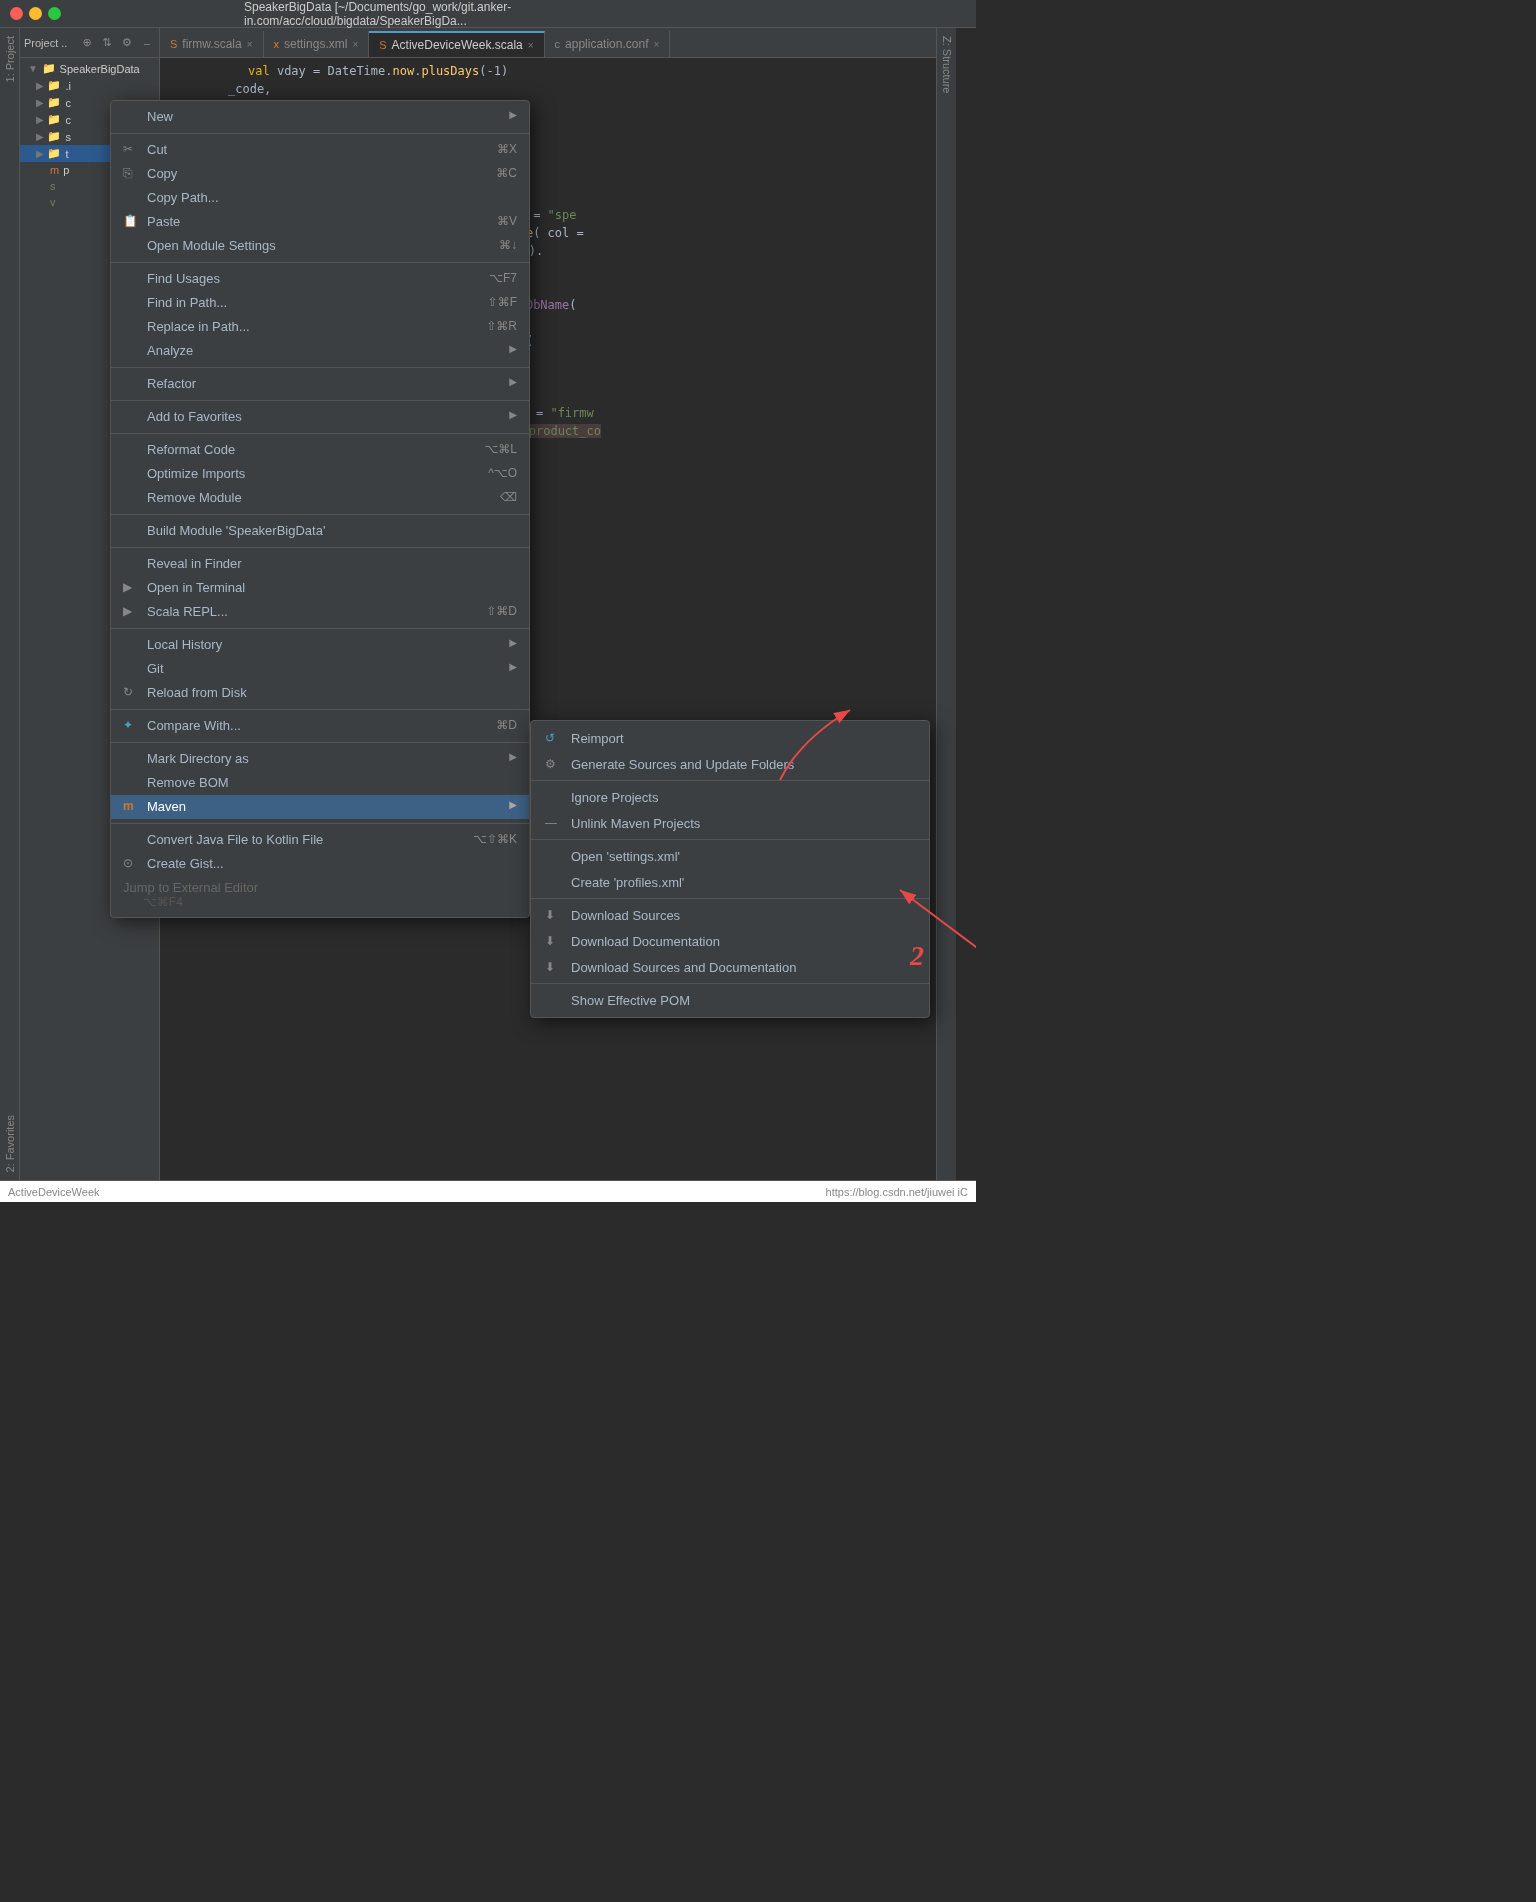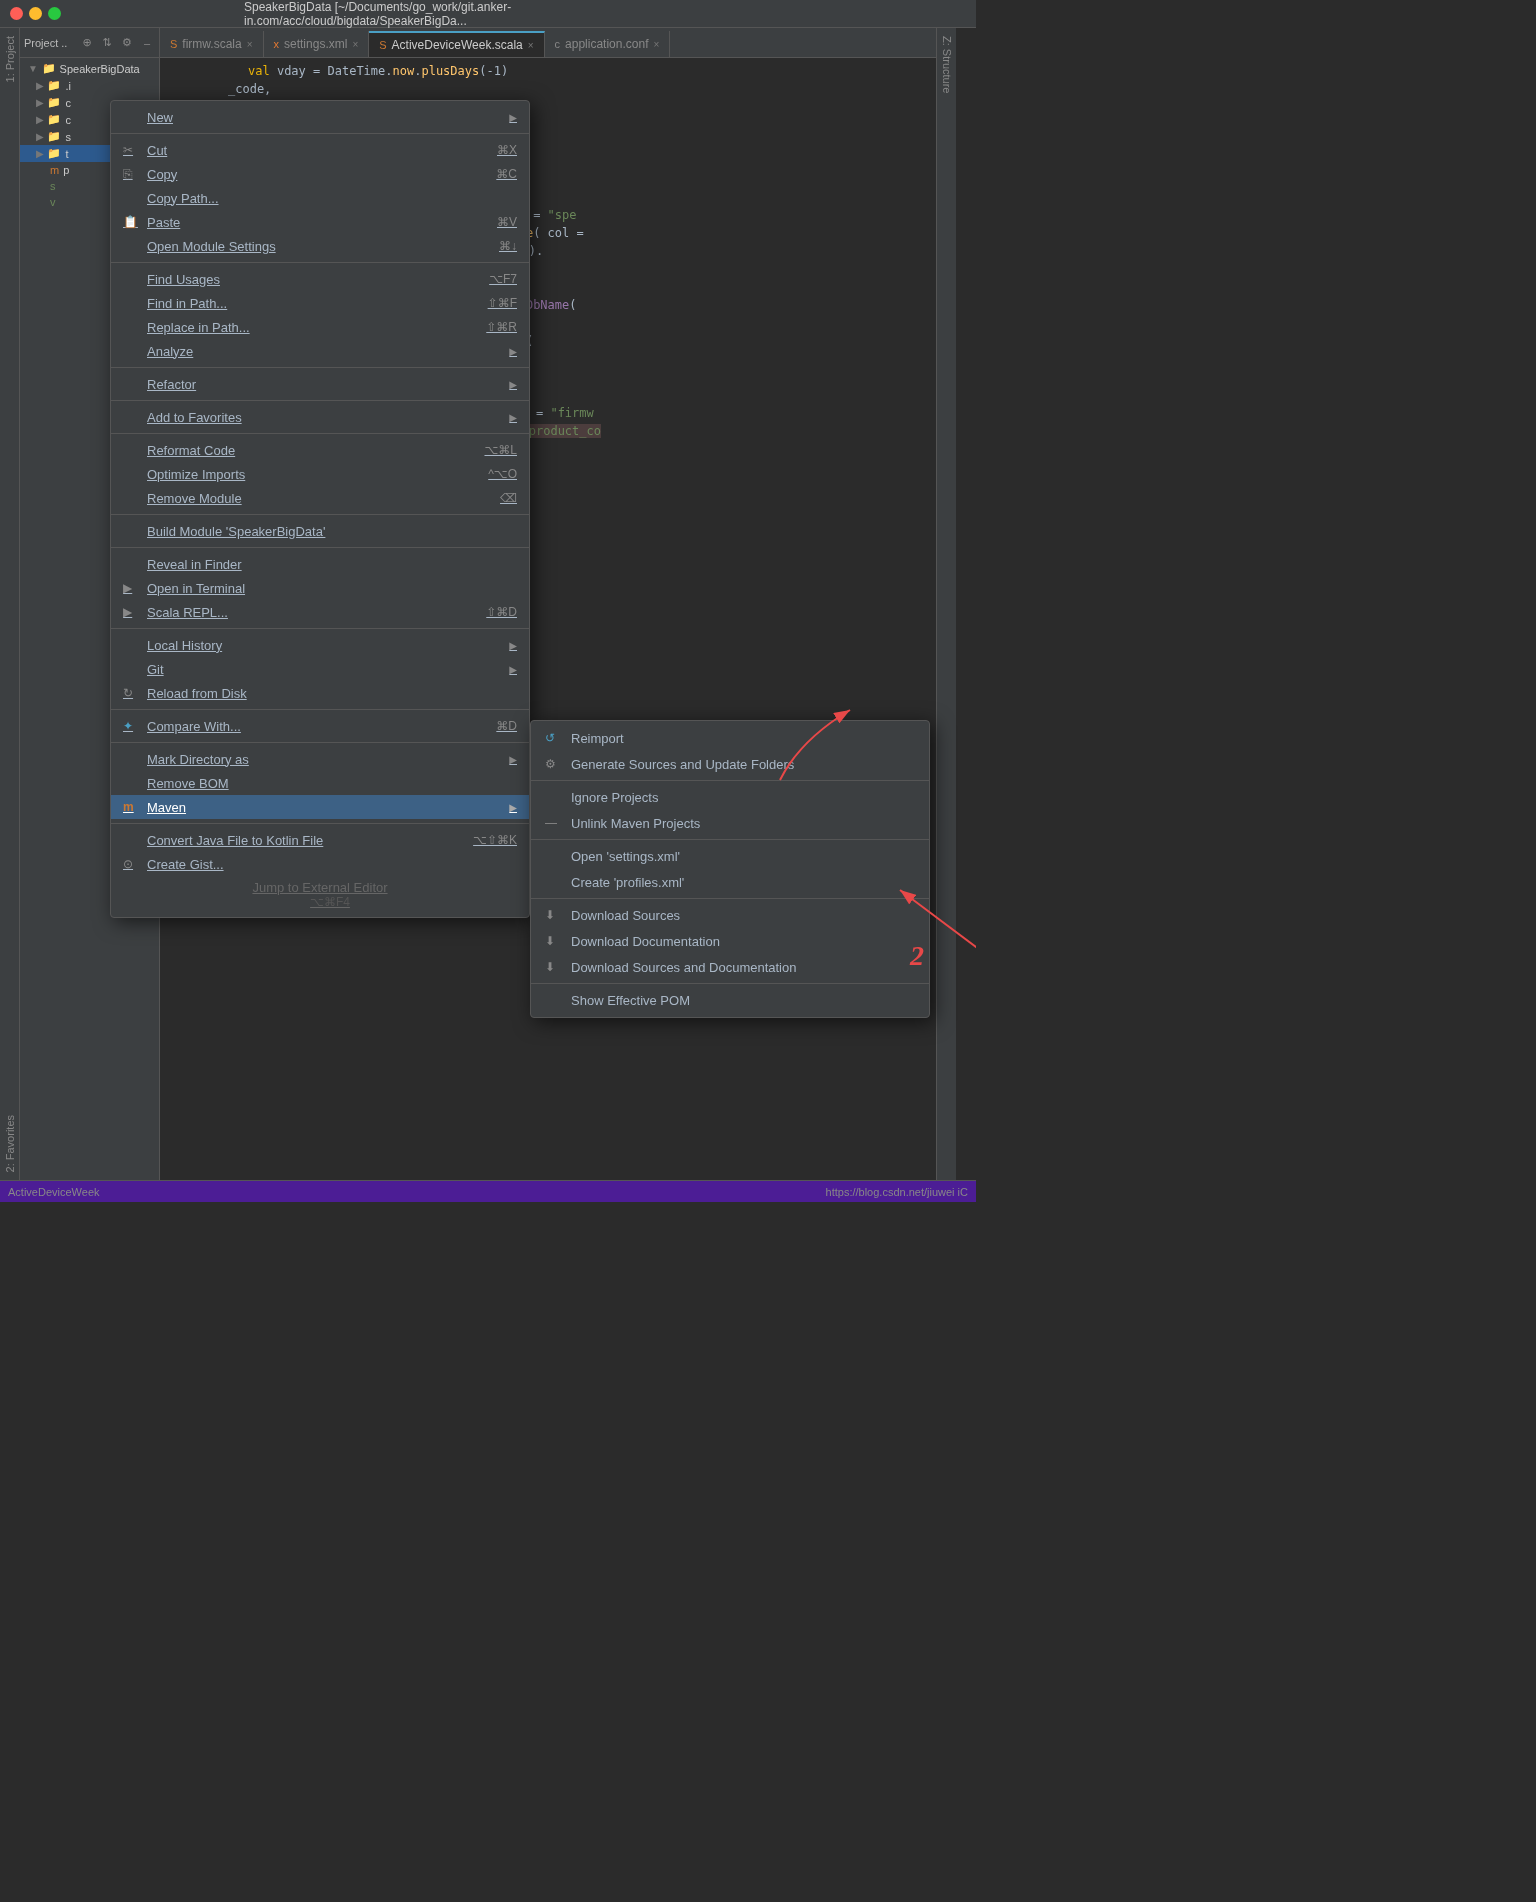--- a/index.html
+++ b/index.html
@@ -172,28 +172,27 @@
       background: #3c3f41;
       border: 1px solid #555;
       border-radius: 4px;
       box-shadow: 4px 4px 20px rgba(0,0,0,0.6);
       z-index: 100;
       padding: 4px 0;
     }
 
     .menu-item {
       display: flex;
-      align-items: center;
+      align-items: flex-start;
       padding: 4px 12px;
       cursor: pointer;
       position: relative;
       min-height: 24px;
       font-size: 13px;
       color: #a9b7c6;
-      text-decoration: underline;
     }
     .menu-item.active, .menu-item.highlighted {
       background: #3d6185;
       color: #fff;
     }
     .menu-item.disabled {
       color: #666;
       cursor: default;
       flex-direction: column;
     }
@@ -256,21 +255,21 @@
       margin: 3px 0;
     }
 
     
     .bottom-bar {
       position: absolute;
       bottom: 0;
       right: 0;
       left: 0;
       height: 22px;
-      background: #4c1d95;
+      background: #ffffff;
       border-top: 1px solid #555;
       display: flex;
       align-items: center;
       padding: 0 8px;
       font-size: 11px;
       color: #888;
     }
 
     
     .left-tabs {

